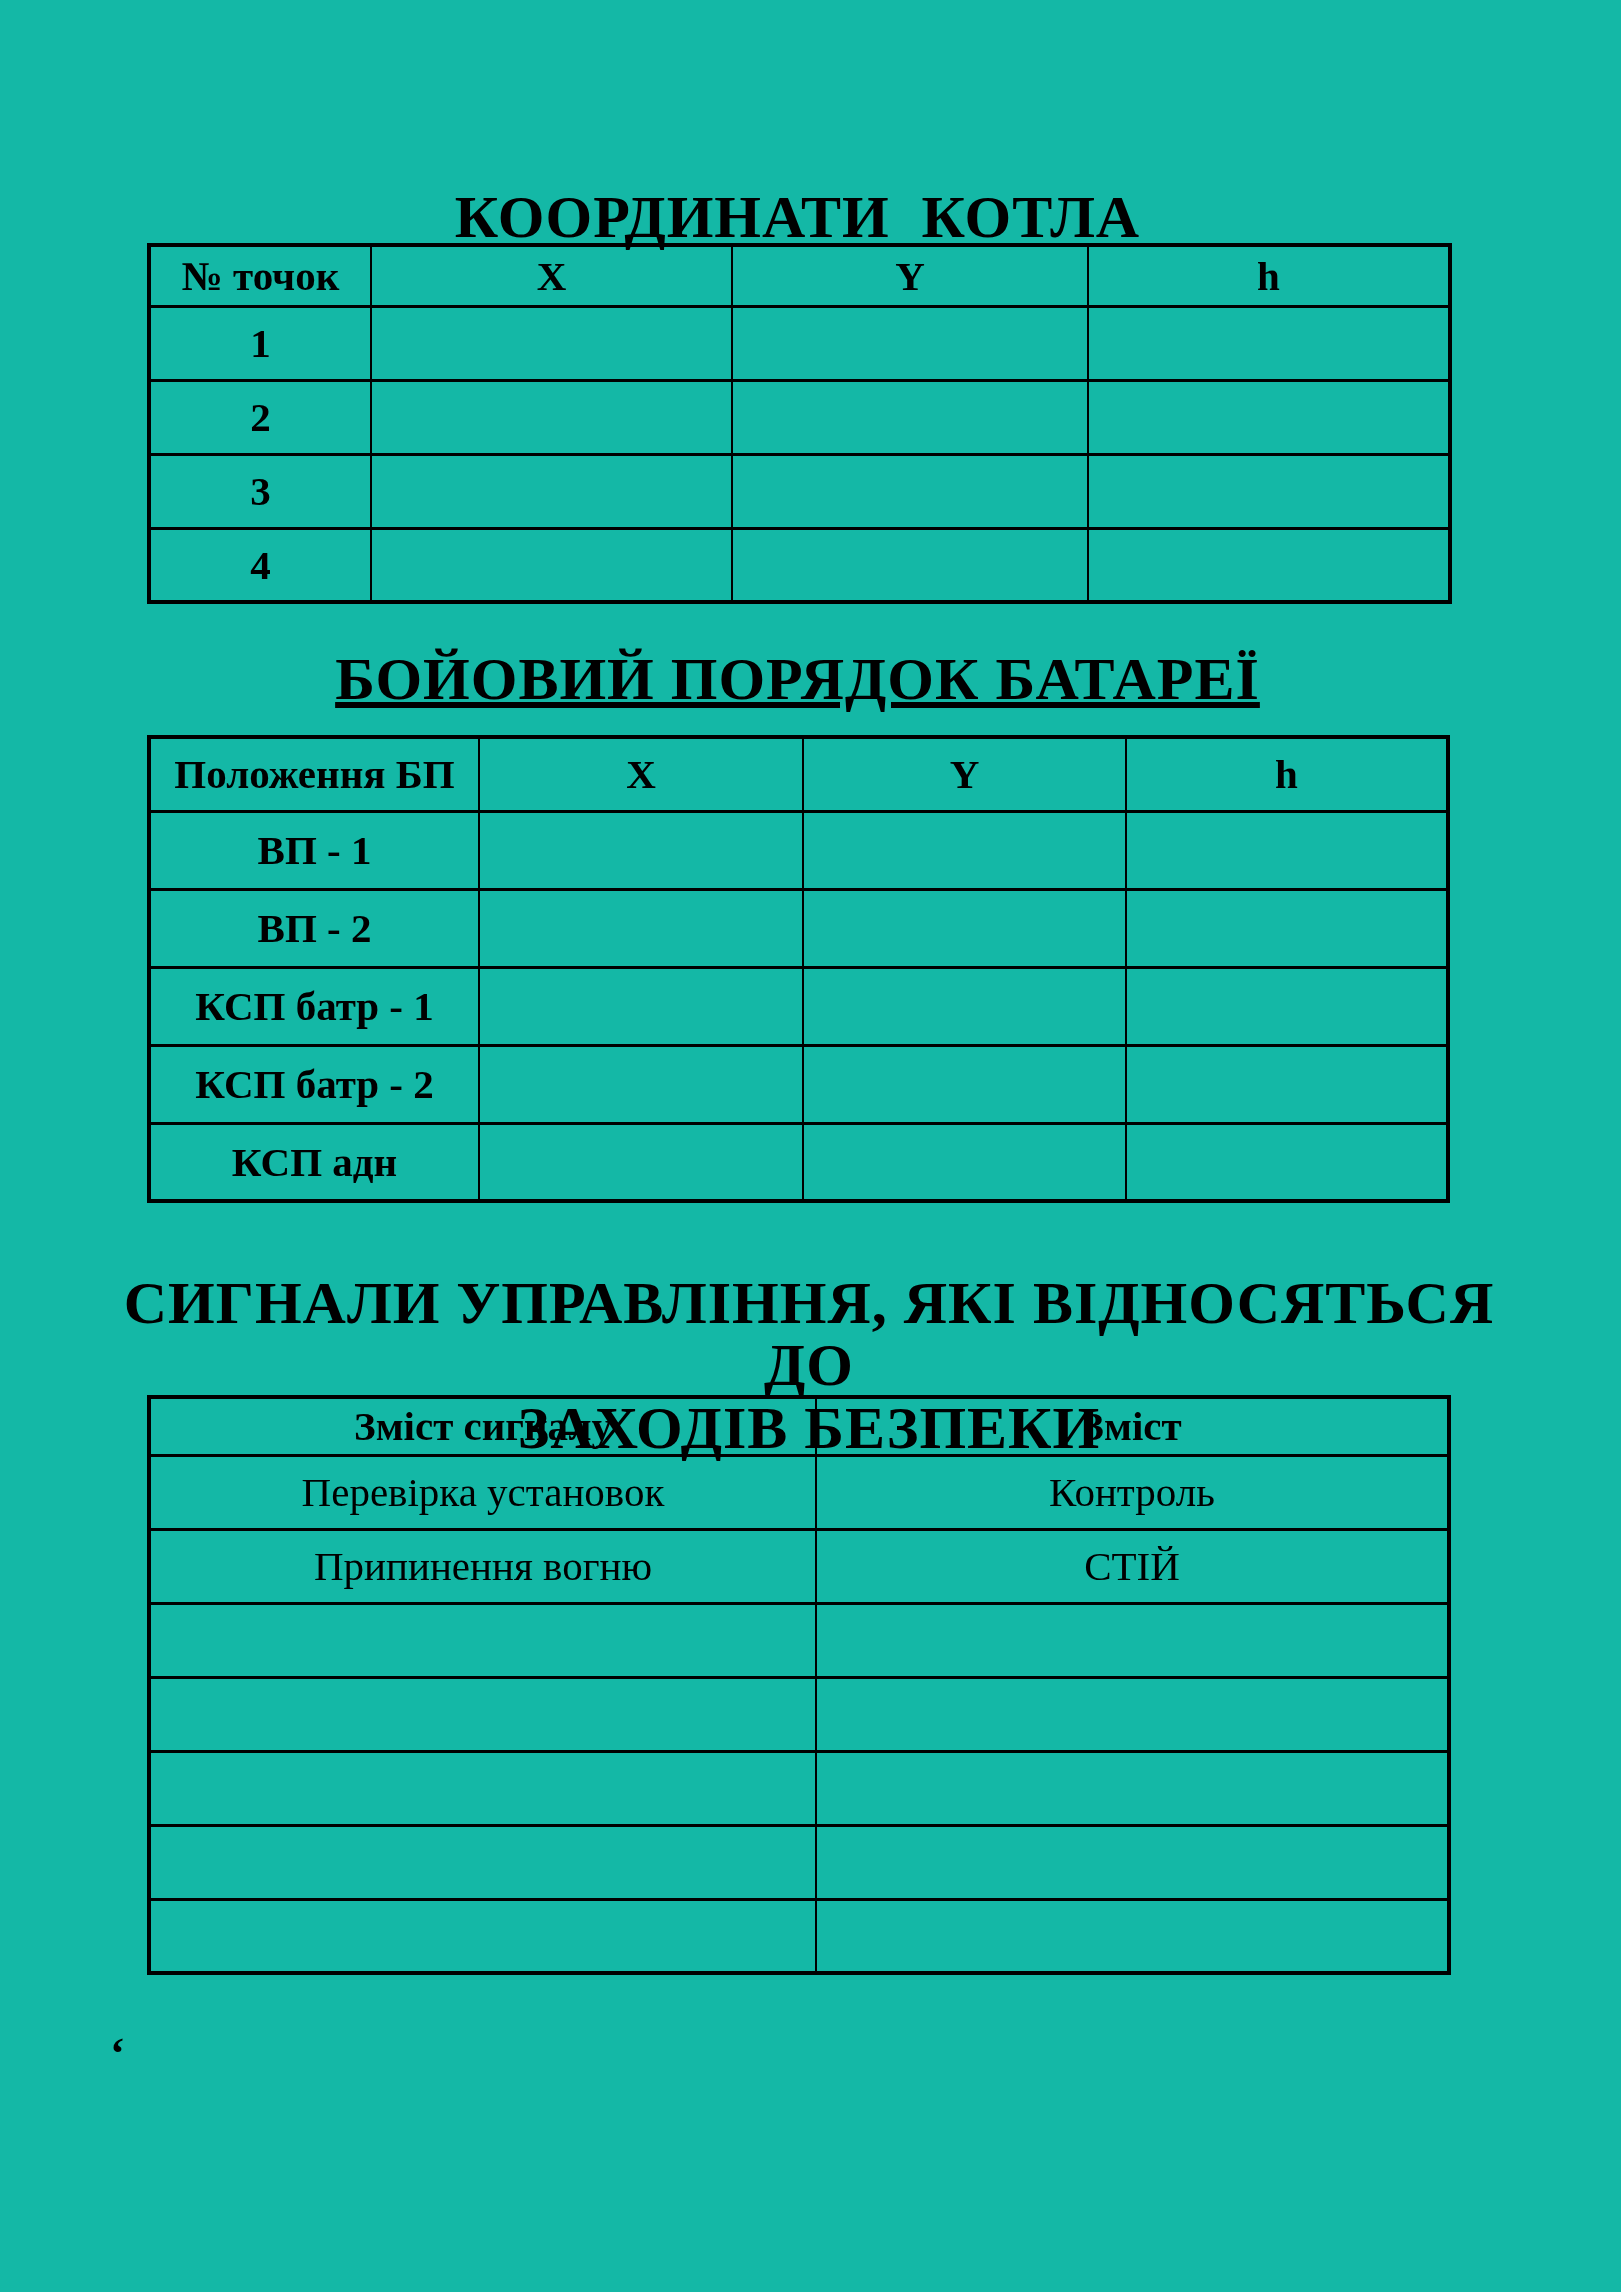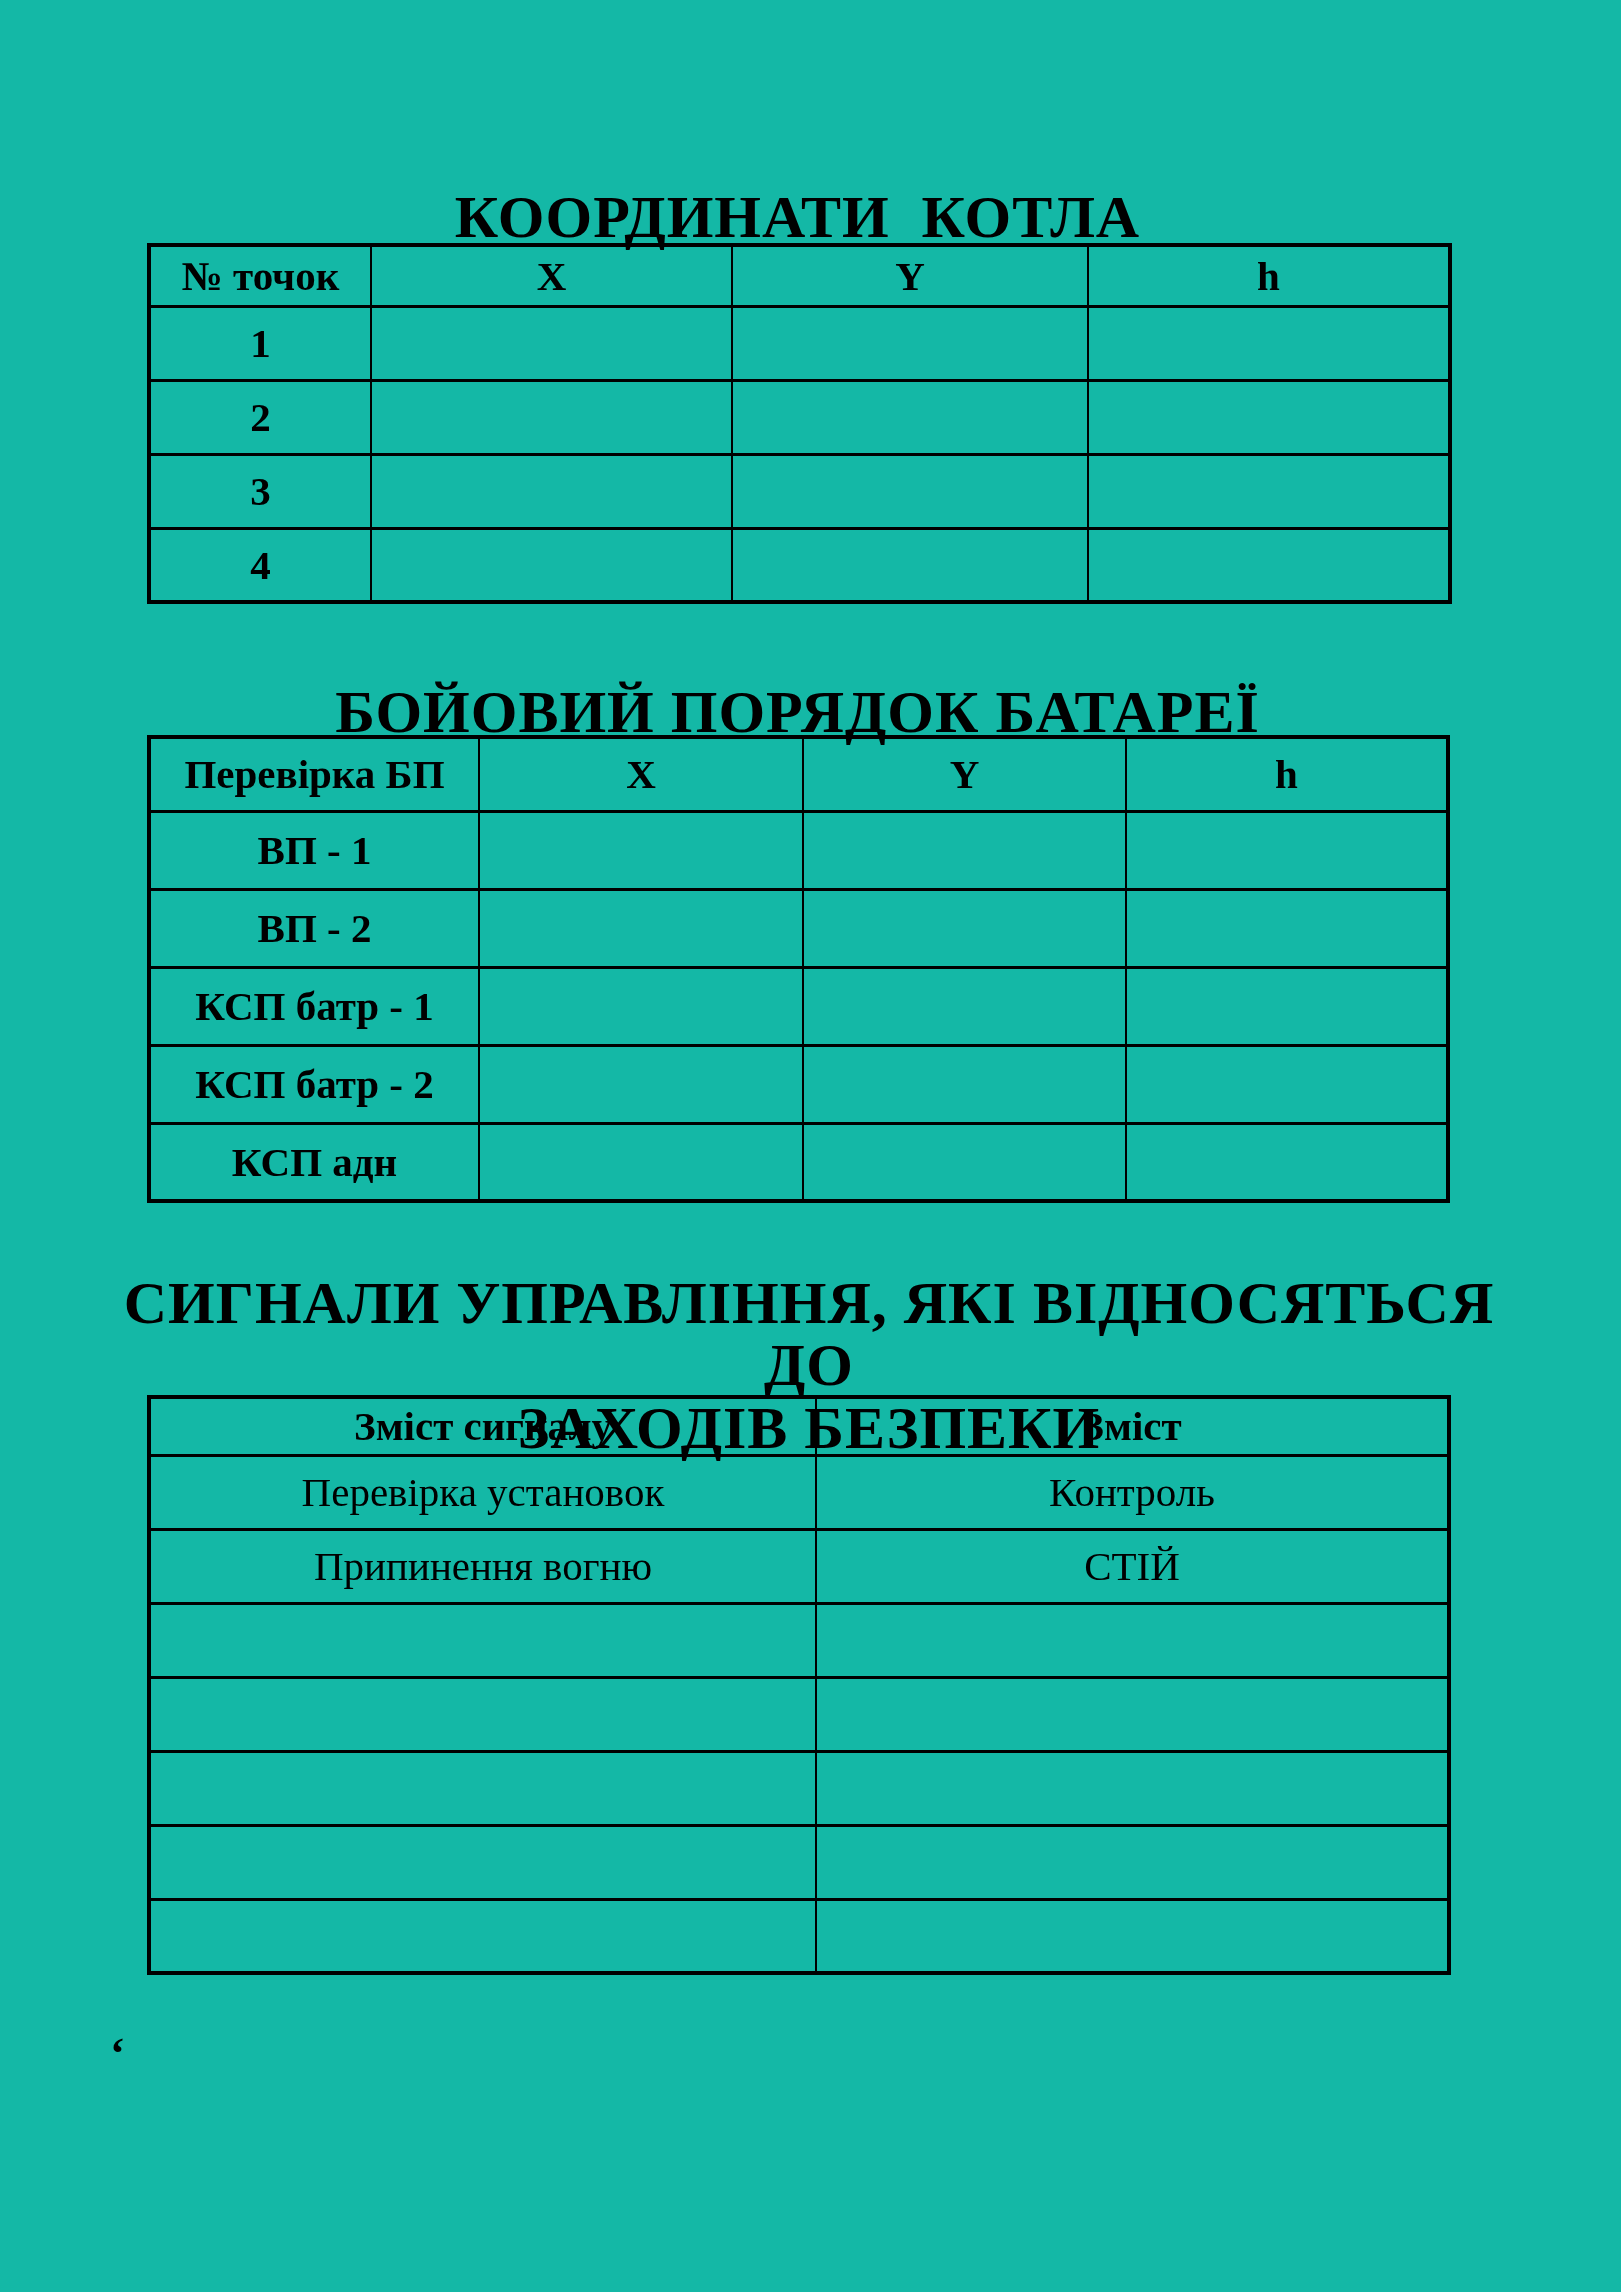--- a/index.html
+++ b/index.html
@@ -22,21 +22,21 @@
     width: 1301px;
     margin: 0;
     text-align: center;
     font-size: 60px;
     font-weight: bold;
     line-height: 1.04;
     letter-spacing: 1px;
     white-space: nowrap;
   }
   #title-1 { top: 186px; word-spacing: 15.7px; }
-  #title-2 { top: 681px; }
+  #title-2 { top: 648px; text-decoration: underline; }
   #title-3 {
     top: 1272px;
     left: 74px;
     width: 1470px;
     white-space: normal;
   }
   table.grid {
     position: absolute;
     left: 147px;
     border-collapse: collapse;
@@ -132,21 +132,21 @@
 
   <table class="grid" id="table-2">
     <colgroup>
       <col style="width:330px">
       <col style="width:324px">
       <col style="width:323px">
       <col style="width:322px">
     </colgroup>
   <thead>
         <tr>
-          <th>Перевірка БП</th>
+          <th>Положення БП</th>
           <th>X</th>
           <th>Y</th>
           <th>h</th>
         </tr>
       </thead>
       <tbody>
         <tr>
           <td>ВП - 1</td>
           <td></td>
           <td></td>

